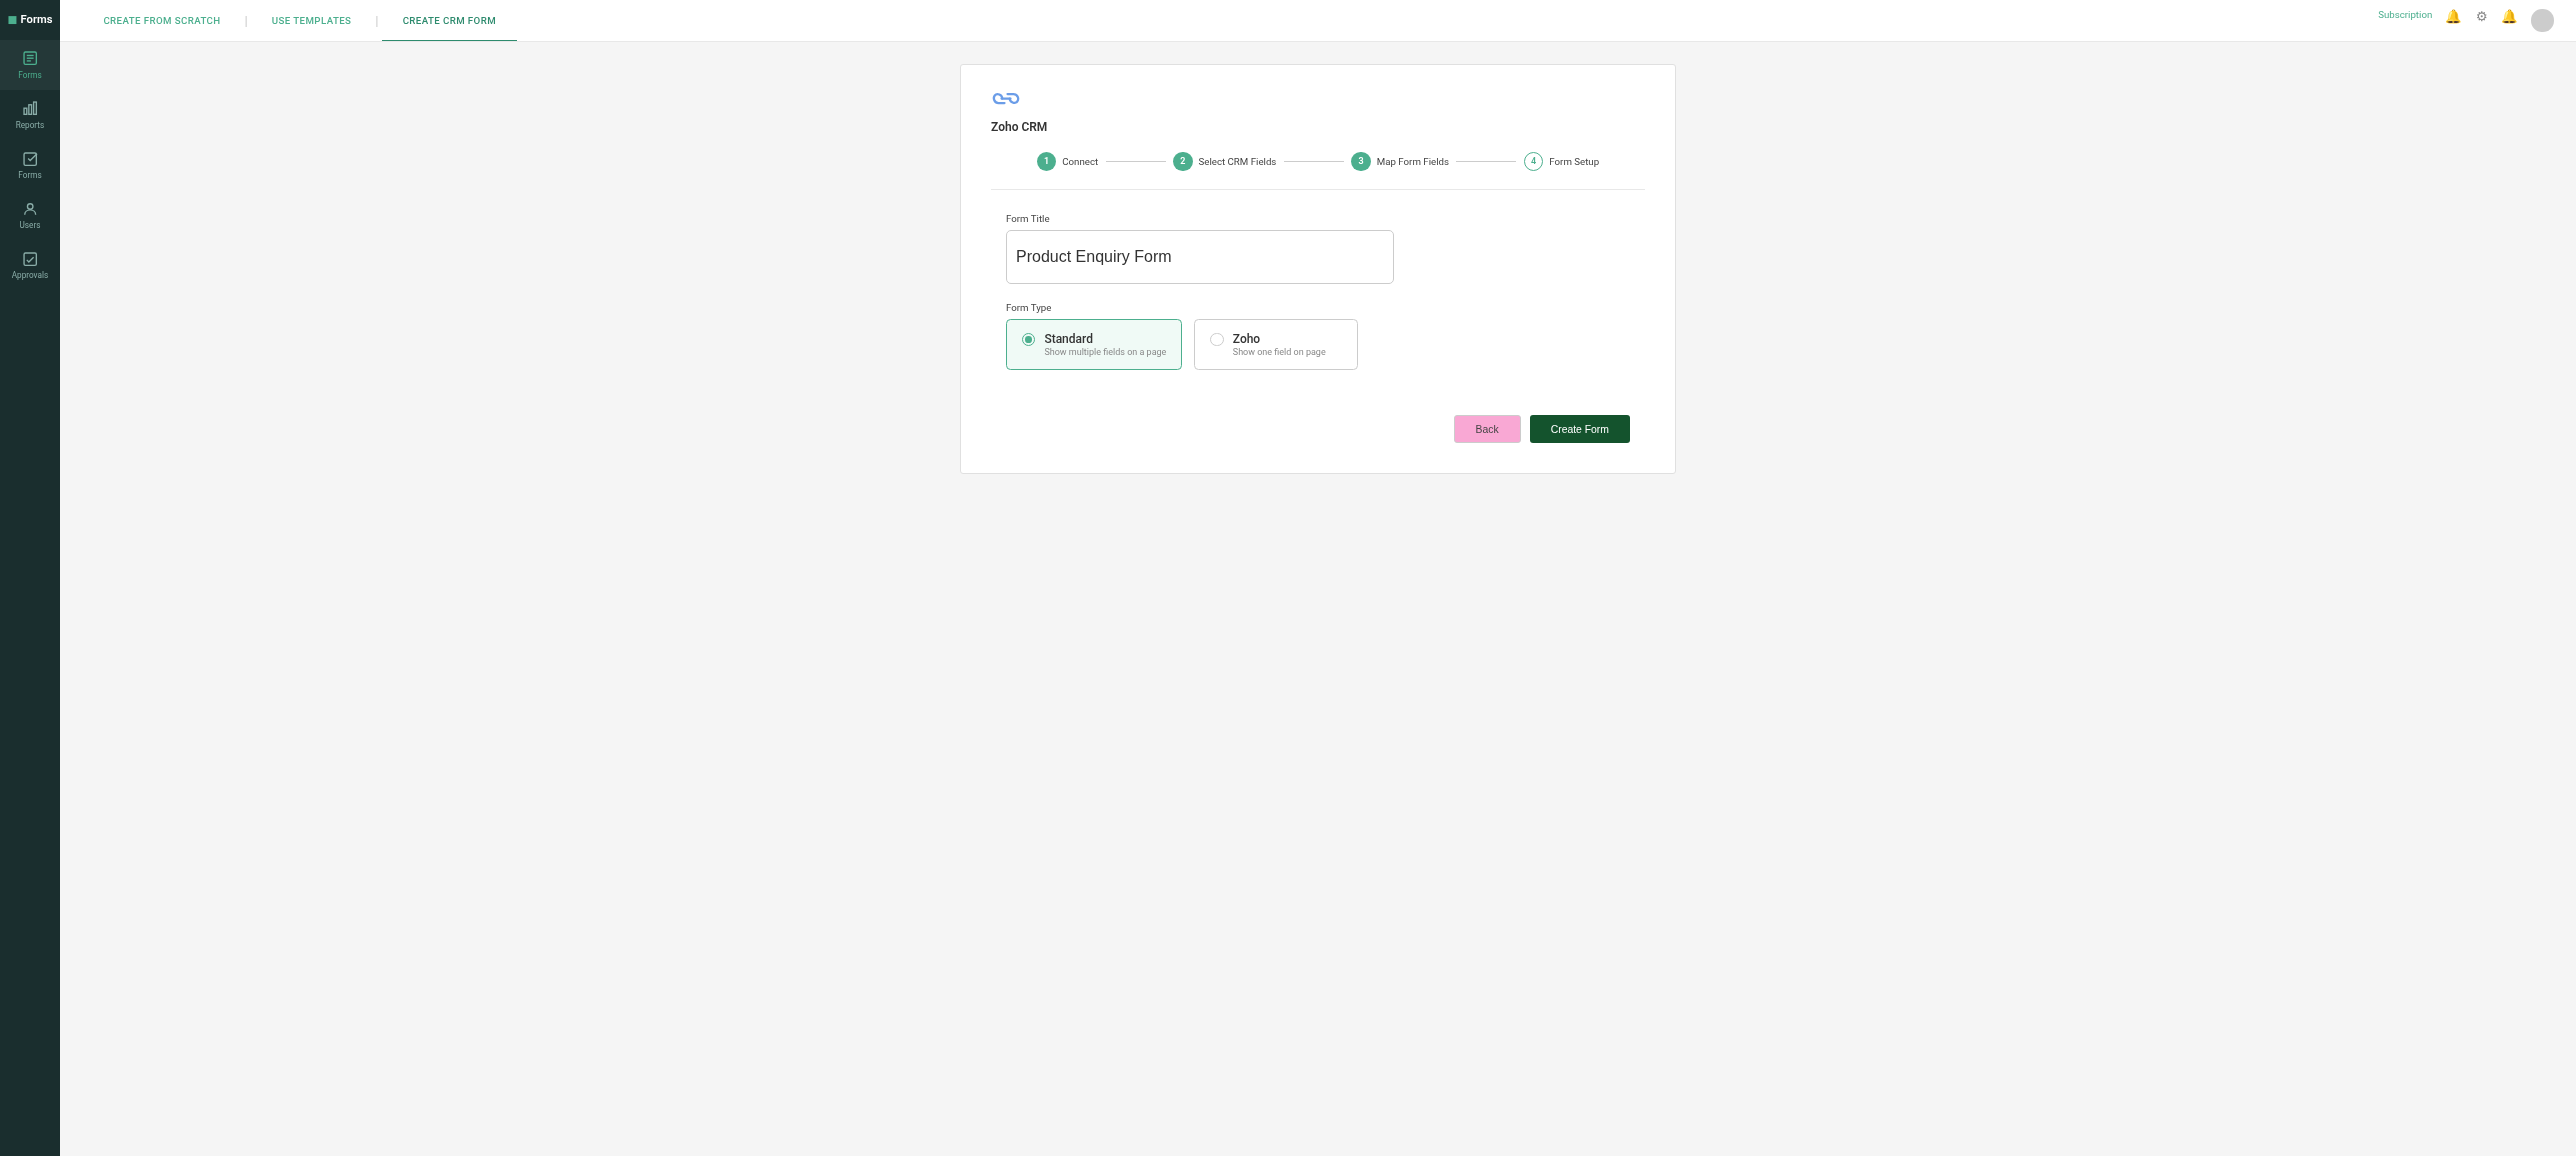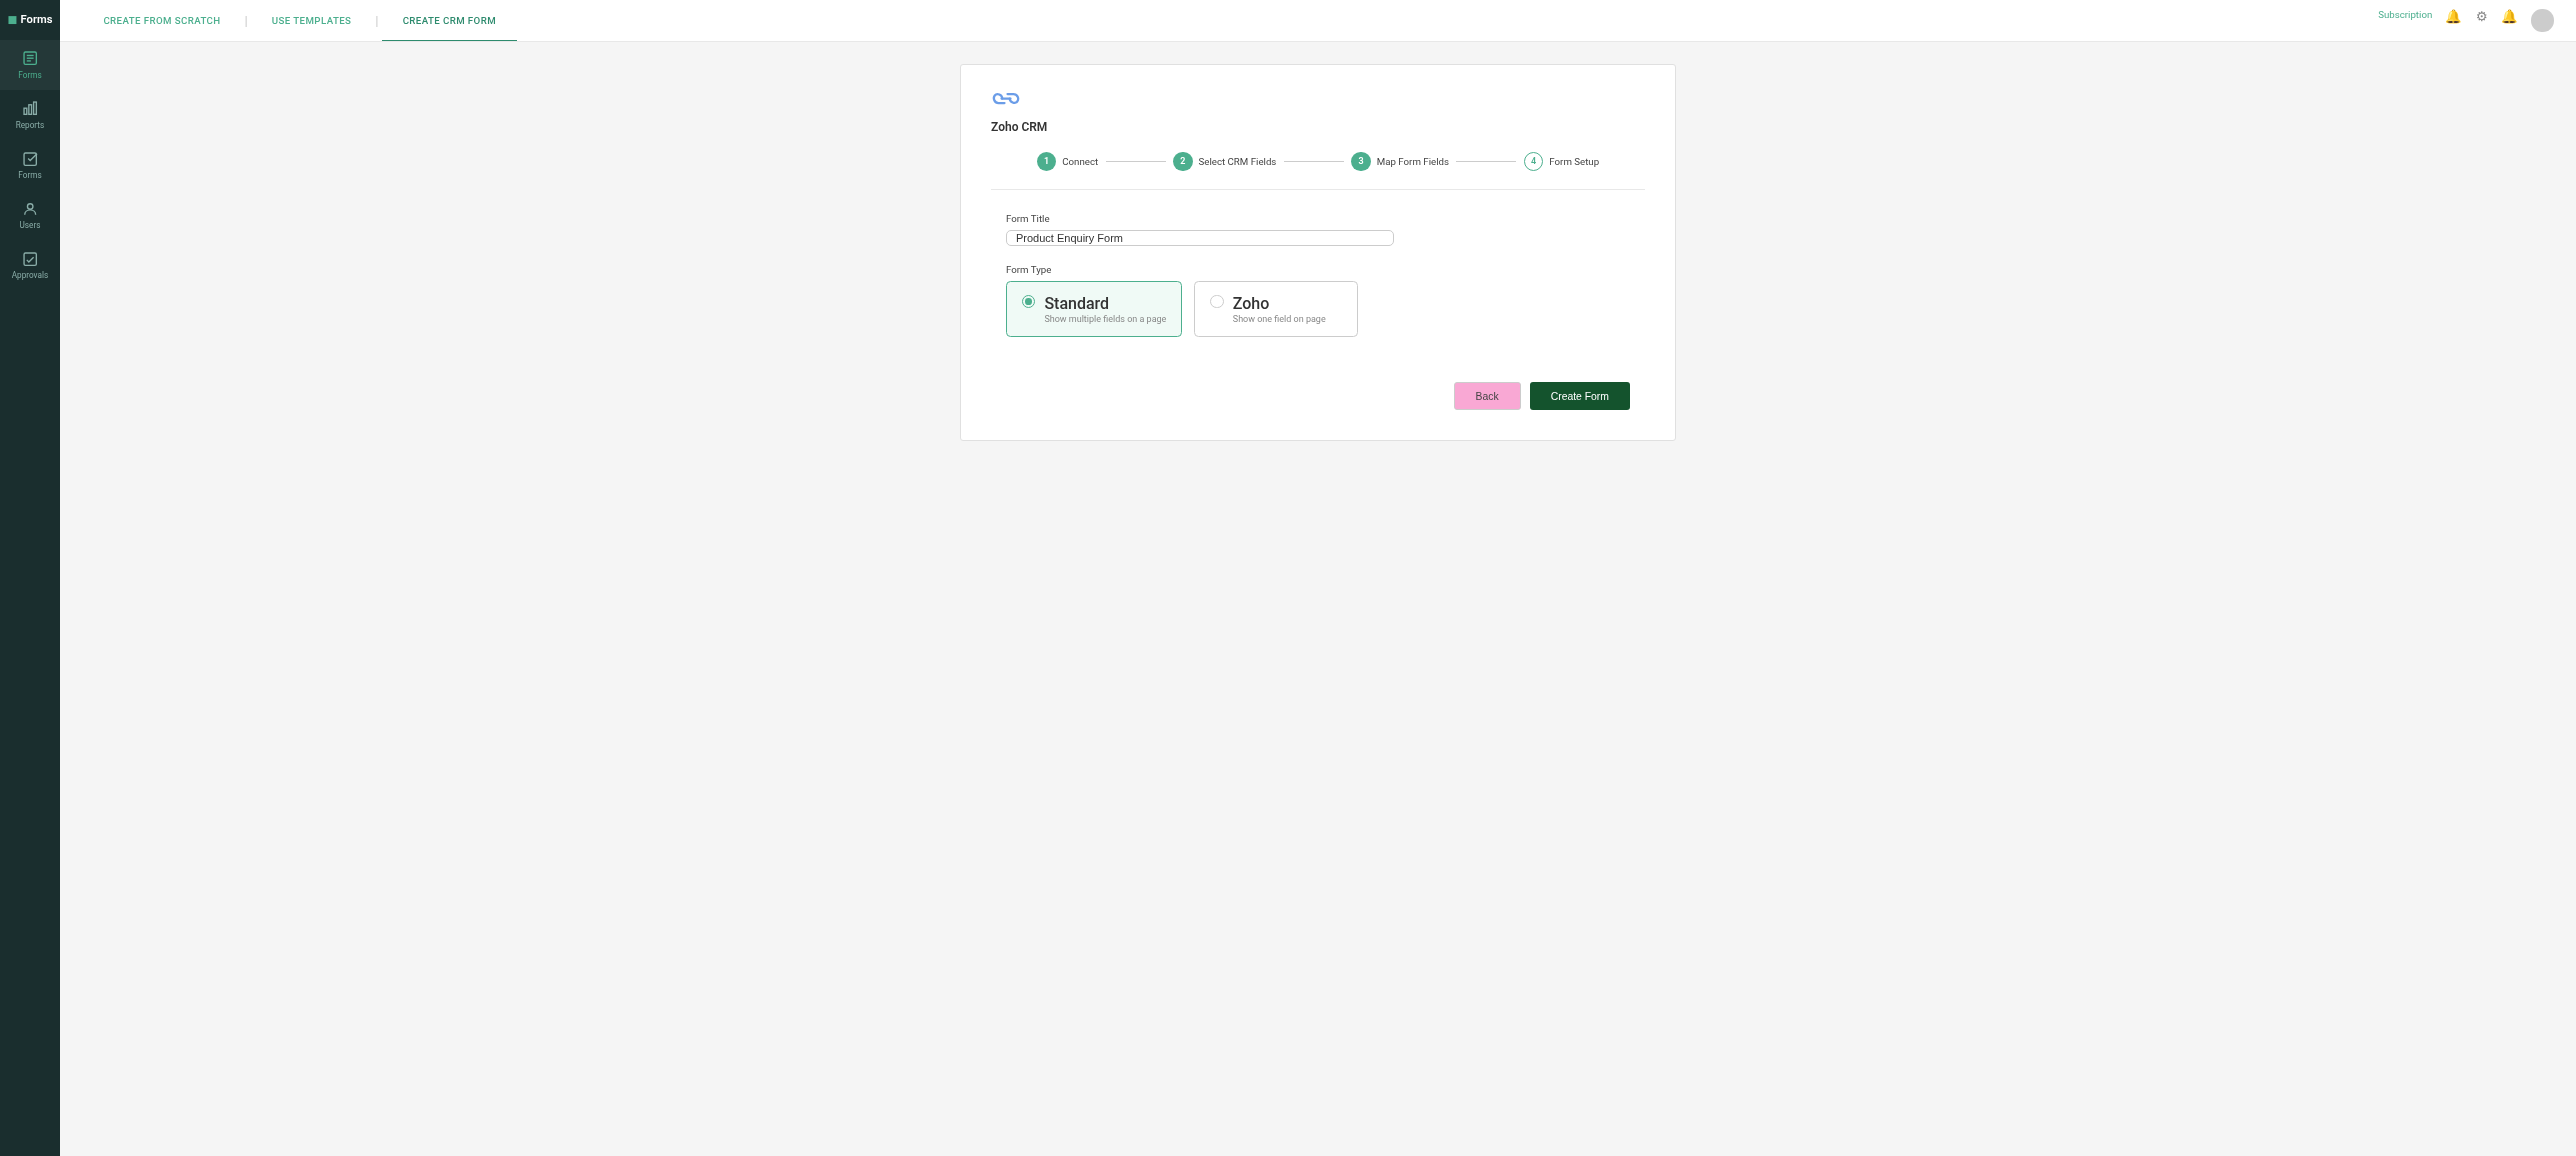--- a/index.html
+++ b/index.html
@@ -211,24 +211,24 @@
     }
     .form-label {
       font-size: 9.7px;
       color: #444;
       margin-bottom: 6px;
       display: block;
     }
     .form-input {
       width: 100%;
       max-width: 388px;
-      padding: 1px 9px;
+      padding: 17px 9px;
       border: 0.7px solid #cccccc;
       border-radius: 5px;
-      font-size: 11px;
+      font-size: 16px;
       color: #333;
       outline: none;
     }
 
     
     .form-type-row {
       display: flex;
       gap: 12px;
     }
     .form-type-option {
@@ -259,21 +259,21 @@
     .radio-outer.checked {
       border-color: #4caf8e;
     }
     .radio-inner {
       width: 6.7px;
       height: 6.7px;
       border-radius: 50%;
       background: #4caf8e;
     }
     .form-type-text .type-name {
-      font-size: 16px;
+      font-size: 12px;
       font-weight: 500;
       color: #333;
     }
     .form-type-text .type-desc {
       font-size: 9px;
       color: #888;
       margin-top: 1.5px;
     }
 
     

